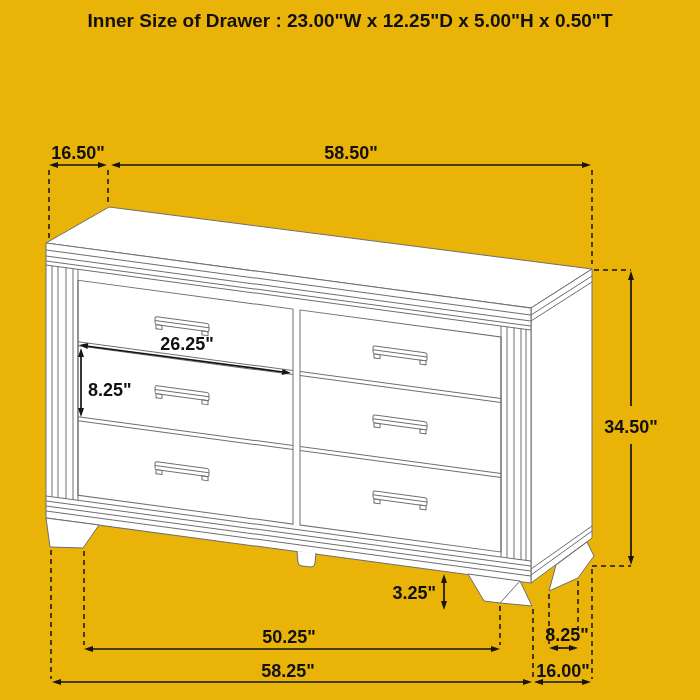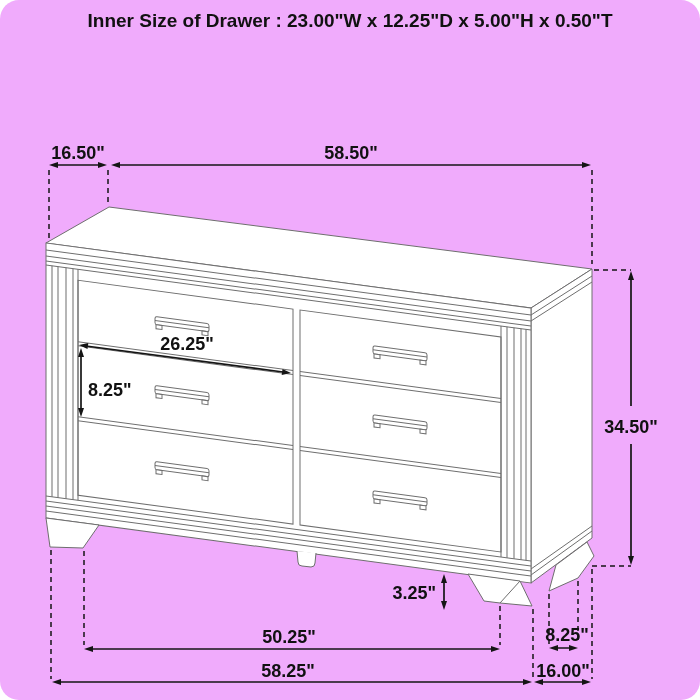--- a/index.html
+++ b/index.html
@@ -1,22 +1,21 @@
 <!DOCTYPE html>
 <html><head>
 <meta charset="utf-8">
 <style>
   html,body{margin:0;padding:0;background:#ffffff;}
   .canvas{
     position:relative;
     width:700px;height:700px;
-    background:#f0abfc;
+    background:#eab308;
     font-family:"Liberation Sans", sans-serif;
     overflow:hidden;
-    border-radius:19px;
   }
   .title{
     position:absolute;top:10px;left:0;width:700px;
     text-align:center;
     font-size:19px;font-weight:bold;color:#111;
     letter-spacing:0px;
   }
   svg{position:absolute;top:0;left:0;}
   .art{stroke:#6e6e6e;stroke-width:1;fill:none;}
   .artf{stroke:#6e6e6e;stroke-width:1;fill:#ffffff;}

